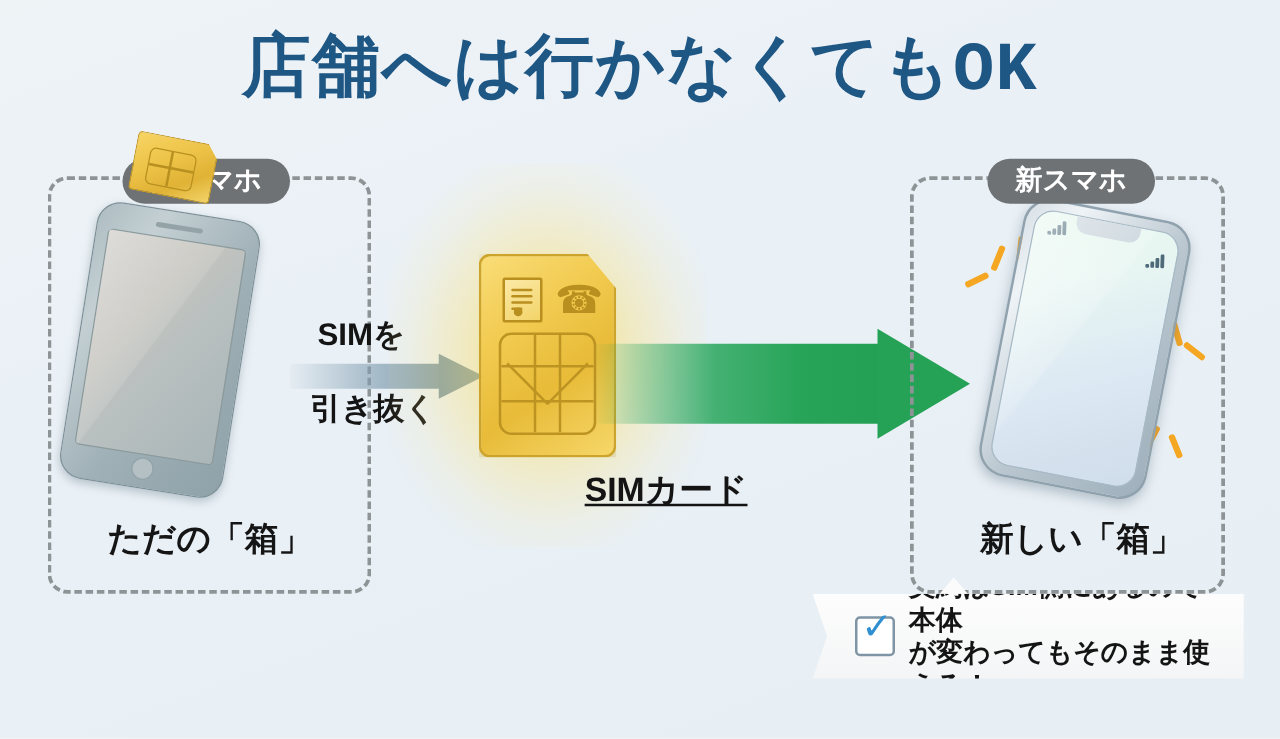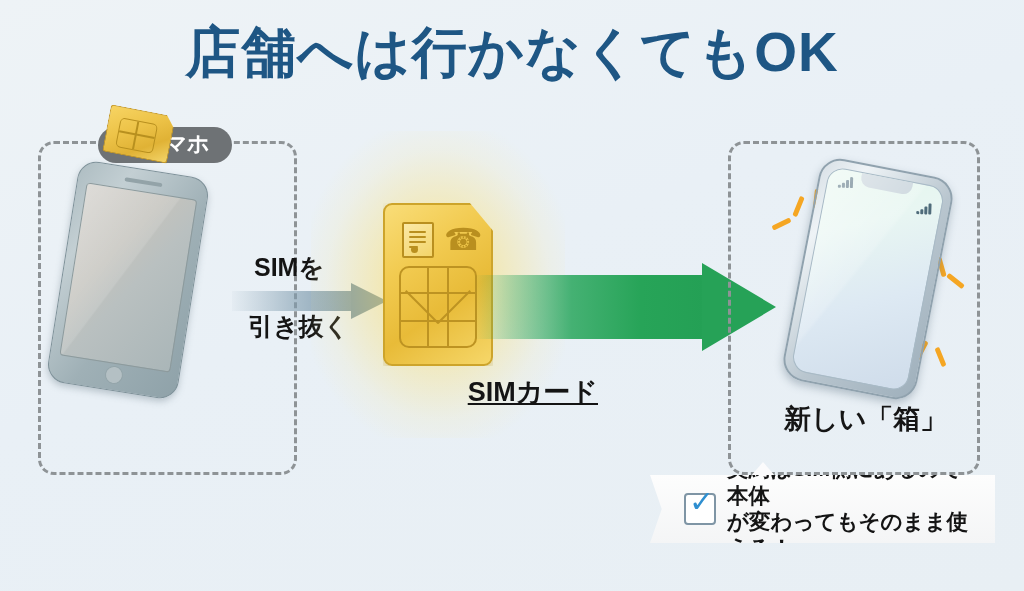--- a/index.html
+++ b/index.html
@@ -11,20 +11,21 @@
   }
   #stage{position:absolute;inset:0;}
 
   
   .title{
     position:absolute;left:0;right:0;top:16px;
     text-align:center;
     font-size:55px;font-weight:bold;letter-spacing:1px;
     color:#1e5684;
     white-space:nowrap;
+    font-family:Liberation Mono, monospace;
   }
 
   
   .dashbox{
     position:absolute;
     border:3px dashed #8e9396;
     border-radius:16px;
     box-sizing:border-box;
   }
   #box-old{left:38px;top:141px;width:259px;height:334px;}
@@ -44,21 +45,21 @@
   #badge-old{left:98px;top:127px;}
   #badge-new{left:790px;top:127px;}
 
   
   .phone-caption{
     position:absolute;
     font-size:27px;font-weight:bold;color:#151515;
     white-space:nowrap;
   }
   #cap-old{left:86px;top:413px;}
-  #cap-new{left:784px;top:401px;}
+  #cap-new{left:784px;top:413px;}
 
   
   #oldphone{
     position:absolute;left:62px;top:168px;width:132px;height:224px;
     transform:rotate(9deg);
   }
   #oldphone .body{
     position:absolute;inset:0;
     border-radius:19px;
     background:linear-gradient(118deg,#aebdc2 0%,#c3cfd3 22%,#9fb0b6 58%,#8fa2a9 100%);
@@ -291,20 +292,21 @@
 
   <div id="oldphone">
     <div class="body">
       <div class="speaker"></div>
       <div class="screen"></div>
       <div class="home"></div>
     </div>
   </div>
 
   <div class="badge" id="badge-old">旧スマホ</div>
+  <div class="phone-caption" id="cap-old">ただの「箱」</div>
 
   <div class="arrow-lab" id="lab-sim-top">SIMを</div>
   <div id="gray-arrow">
     <div class="shaft"></div>
     <div class="head"></div>
   </div>
   <div class="arrow-lab" id="lab-sim-bot">引き抜く</div>
 
   <div id="simcard">
     <div class="glow"></div>
@@ -366,20 +368,21 @@
       </div>
     </div>
   </div>
 
   <div id="sim-slot">
     <div class="card">
       <div class="chip"></div>
     </div>
   </div>
 
+  <div class="badge" id="badge-new">新スマホ</div>
   <div class="phone-caption" id="cap-new">新しい「箱」</div>
 
   <div id="callout-pointer"></div>
   <div id="callout">
     <div id="callout-inner">
       <div class="chkbox">
           <span class="tick">✓</span>
         </div>
       <div id="callout-text">契約はSIM側にあるので本体
 が変わってもそのまま使える！</div>

